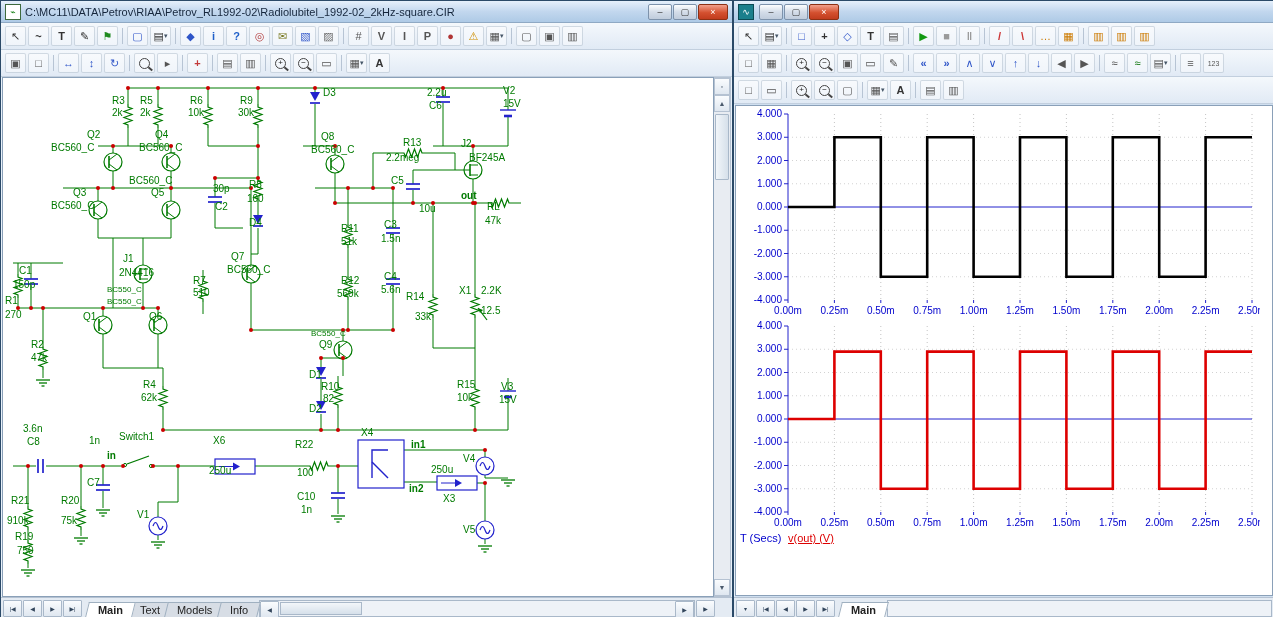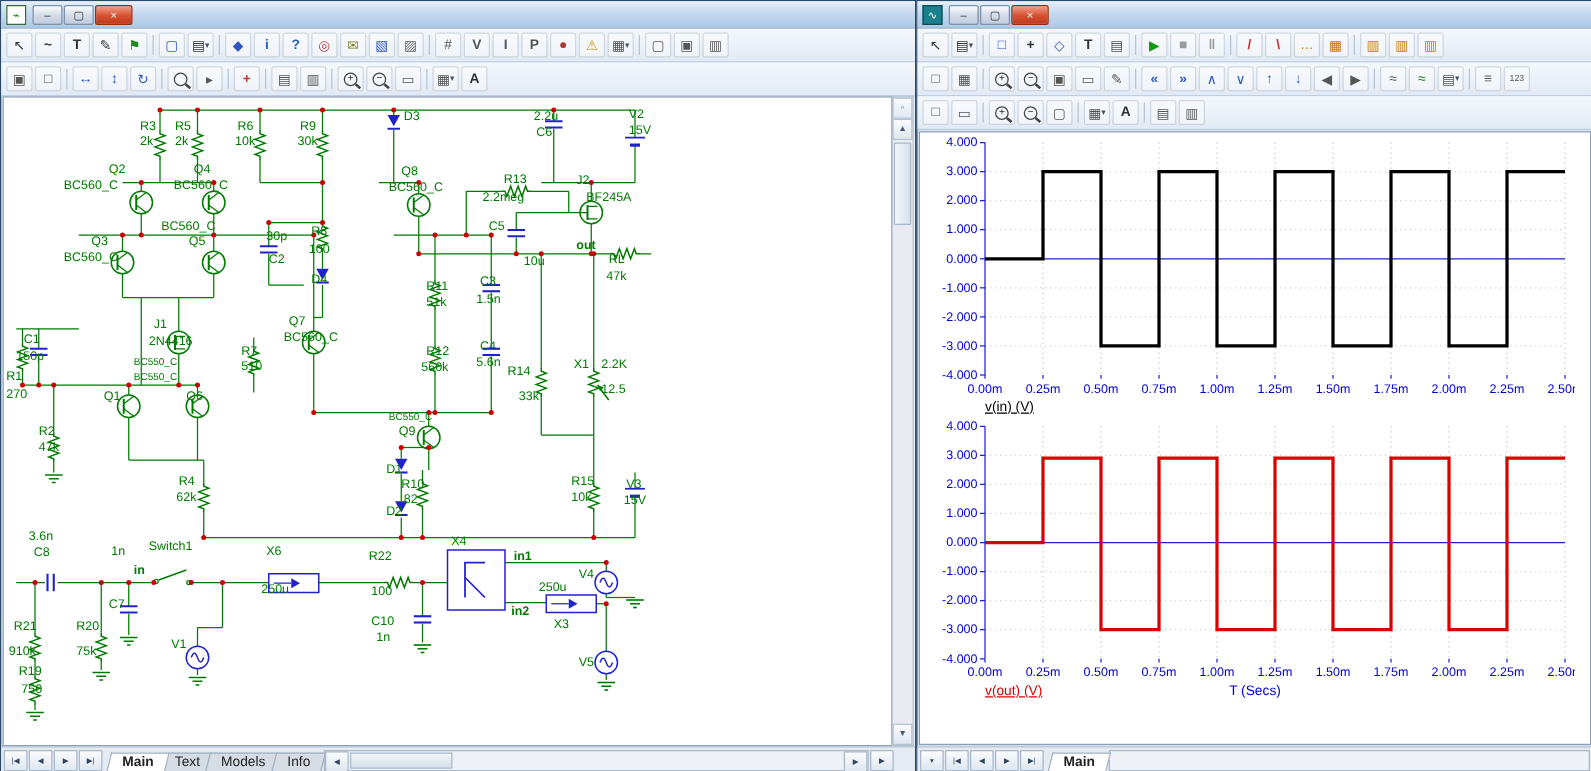--- a/index.html
+++ b/index.html
@@ -51,29 +51,30 @@
   .tab>span{display:inline-block;transform:skewX(14deg);}
   .tab.sel{background:#ffffff;font-weight:bold;position:relative;z-index:2;}
   .hscroll{flex:1;height:15px;display:flex;align-items:stretch;border:1px solid #a9b8c9;background:#eef2f7;}
   .hthumb{width:80px;background:linear-gradient(#f2f6fa,#d6e0ea);border:1px solid #a9b8c9;margin:1px;}
   .htrack{flex:1;}
   .plotpanel{flex:1;background:#ffffff;border:1px solid #8aa0b8;margin:1px;padding:2px 4px 0;
       display:flex;flex-direction:column;overflow:hidden;}
   .charttitle{text-align:center;color:#0000cd;font-size:11px;height:15px;flex:none;}
   .legendrow{display:flex;font-size:11px;height:15px;flex:none;position:relative;}
   .legend{margin-left:48px;text-decoration:underline;}
-  .xlabel{position:absolute;left:0;right:0;text-align:center;color:#0000cd;}
+  .xlabel{position:absolute;left:0;right:0;text-align:left;color:#0000cd;}
   svg{display:block;}
 </style>
 </head>
 <body>
 
 <div class="win left">
   <div class="titlebar">
     <span class="appicon">⌁</span>
+    <span class="title">C:\MC11\DATA\Petrov\RIAA\Petrov_RL1992-02\Radiolubitel_1992-02_2kHz-square.CIR</span>
     <span id="lcaps" style="display:flex;">
         <span class="capbtn">–</span>
         <span class="capbtn">▢</span>
         <span class="capbtn close">×</span>
       </span>
   </div>
   <div class="toolbar" id="ltb1">
       <span class="icon" title="select-tool">
         <span>↖</span>
       </span>
@@ -887,23 +888,20 @@
         <text x="42" y="148.5" text-anchor="end" fill="#0000cd" font-size="10" font-family="Liberation Sans, sans-serif">-2.000</text>
         <line x1="48" y1="168.75" x2="512" y2="168.75" stroke="#d2d2d2" stroke-dasharray="1,3"></line>
         <line x1="44" y1="168.75" x2="48" y2="168.75" stroke="#2222cc"></line>
         <text x="42" y="171.75" text-anchor="end" fill="#0000cd" font-size="10" font-family="Liberation Sans, sans-serif">-3.000</text>
         <line x1="44" y1="192" x2="48" y2="192" stroke="#2222cc"></line>
         <text x="42" y="195" text-anchor="end" fill="#0000cd" font-size="10" font-family="Liberation Sans, sans-serif">-4.000</text>
         <line x1="48" y1="99" x2="512" y2="99" stroke="#2222cc" stroke-width="1"></line>
         <line x1="48" y1="6" x2="48" y2="192" stroke="#2222cc" stroke-width="1"></line>
         <polyline points="48,99 94.4,99 94.4,29.25 140.8,29.25 140.8,168.75 187.2,168.75 187.2,29.25 233.60000000000002,29.25 233.60000000000002,168.75 280,168.75 280,29.25 326.4,29.25 326.4,168.75 372.79999999999995,168.75 372.79999999999995,29.25 419.20000000000005,29.25 419.20000000000005,168.75 465.6,168.75 465.6,29.25 512,29.25" fill="none" stroke="#000000" stroke-width="2.6"></polyline>
       </svg>
-    <div class="legendrow">
-      <span class="legend" id="leg1" style="color: rgb(0, 0, 0);">v(in) (V)</span>
-    </div>
     <svg id="plot2" width="520" height="212">
         <line x1="48" y1="192" x2="48" y2="195" stroke="#2222cc"></line>
         <text x="48" y="206" text-anchor="middle" fill="#0000cd" font-size="10" font-family="Liberation Sans, sans-serif">0.00m</text>
         <line x1="94.4" y1="6" x2="94.4" y2="192" stroke="#c4c4c4" stroke-dasharray="1,3"></line>
         <line x1="94.4" y1="192" x2="94.4" y2="195" stroke="#2222cc"></line>
         <text x="94.4" y="206" text-anchor="middle" fill="#0000cd" font-size="10" font-family="Liberation Sans, sans-serif">0.25m</text>
         <line x1="140.8" y1="6" x2="140.8" y2="192" stroke="#c4c4c4" stroke-dasharray="1,3"></line>
         <line x1="140.8" y1="192" x2="140.8" y2="195" stroke="#2222cc"></line>
         <text x="140.8" y="206" text-anchor="middle" fill="#0000cd" font-size="10" font-family="Liberation Sans, sans-serif">0.50m</text>
         <line x1="187.2" y1="6" x2="187.2" y2="192" stroke="#c4c4c4" stroke-dasharray="1,3"></line>

